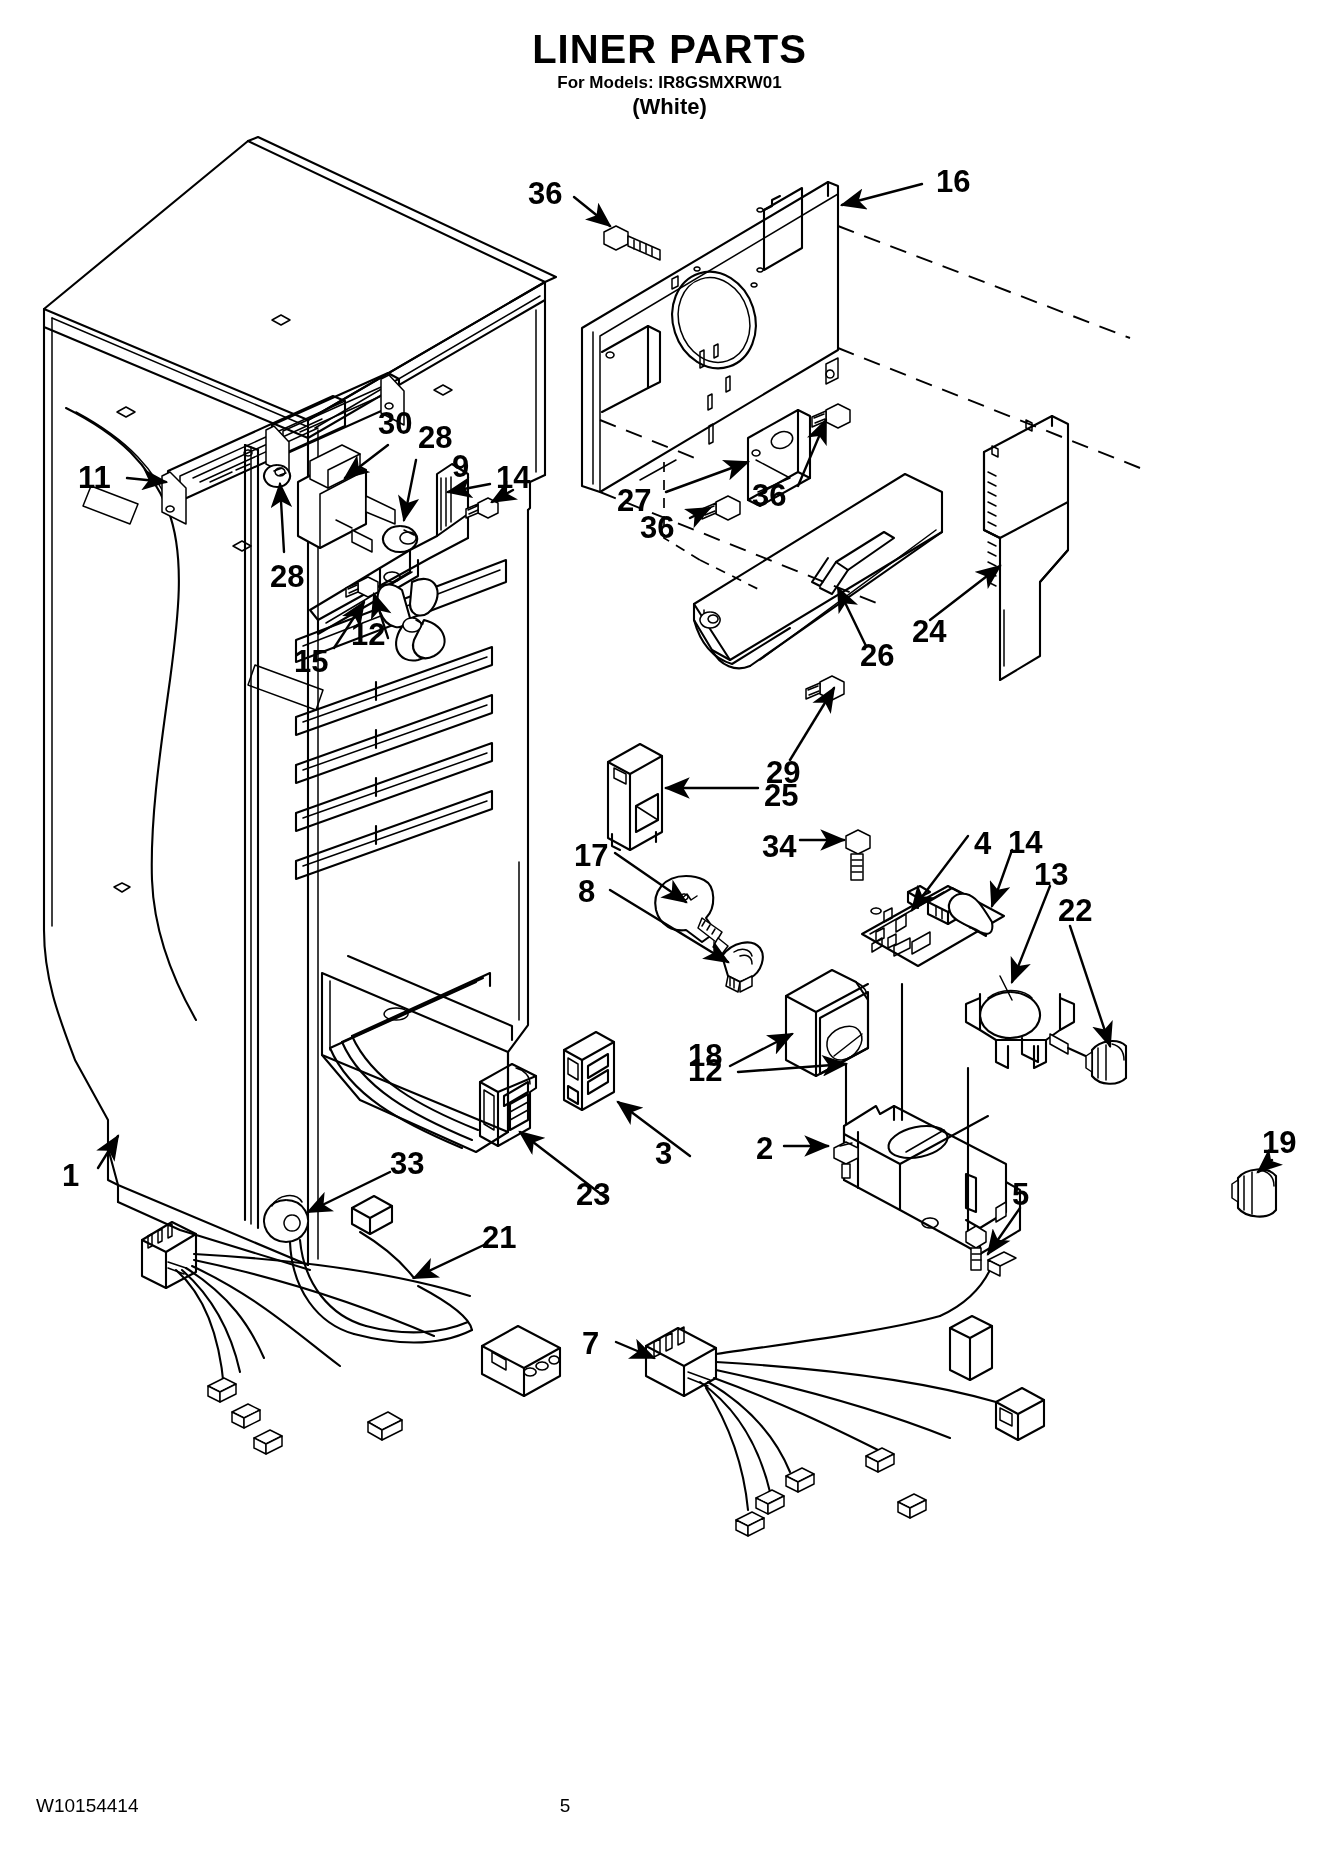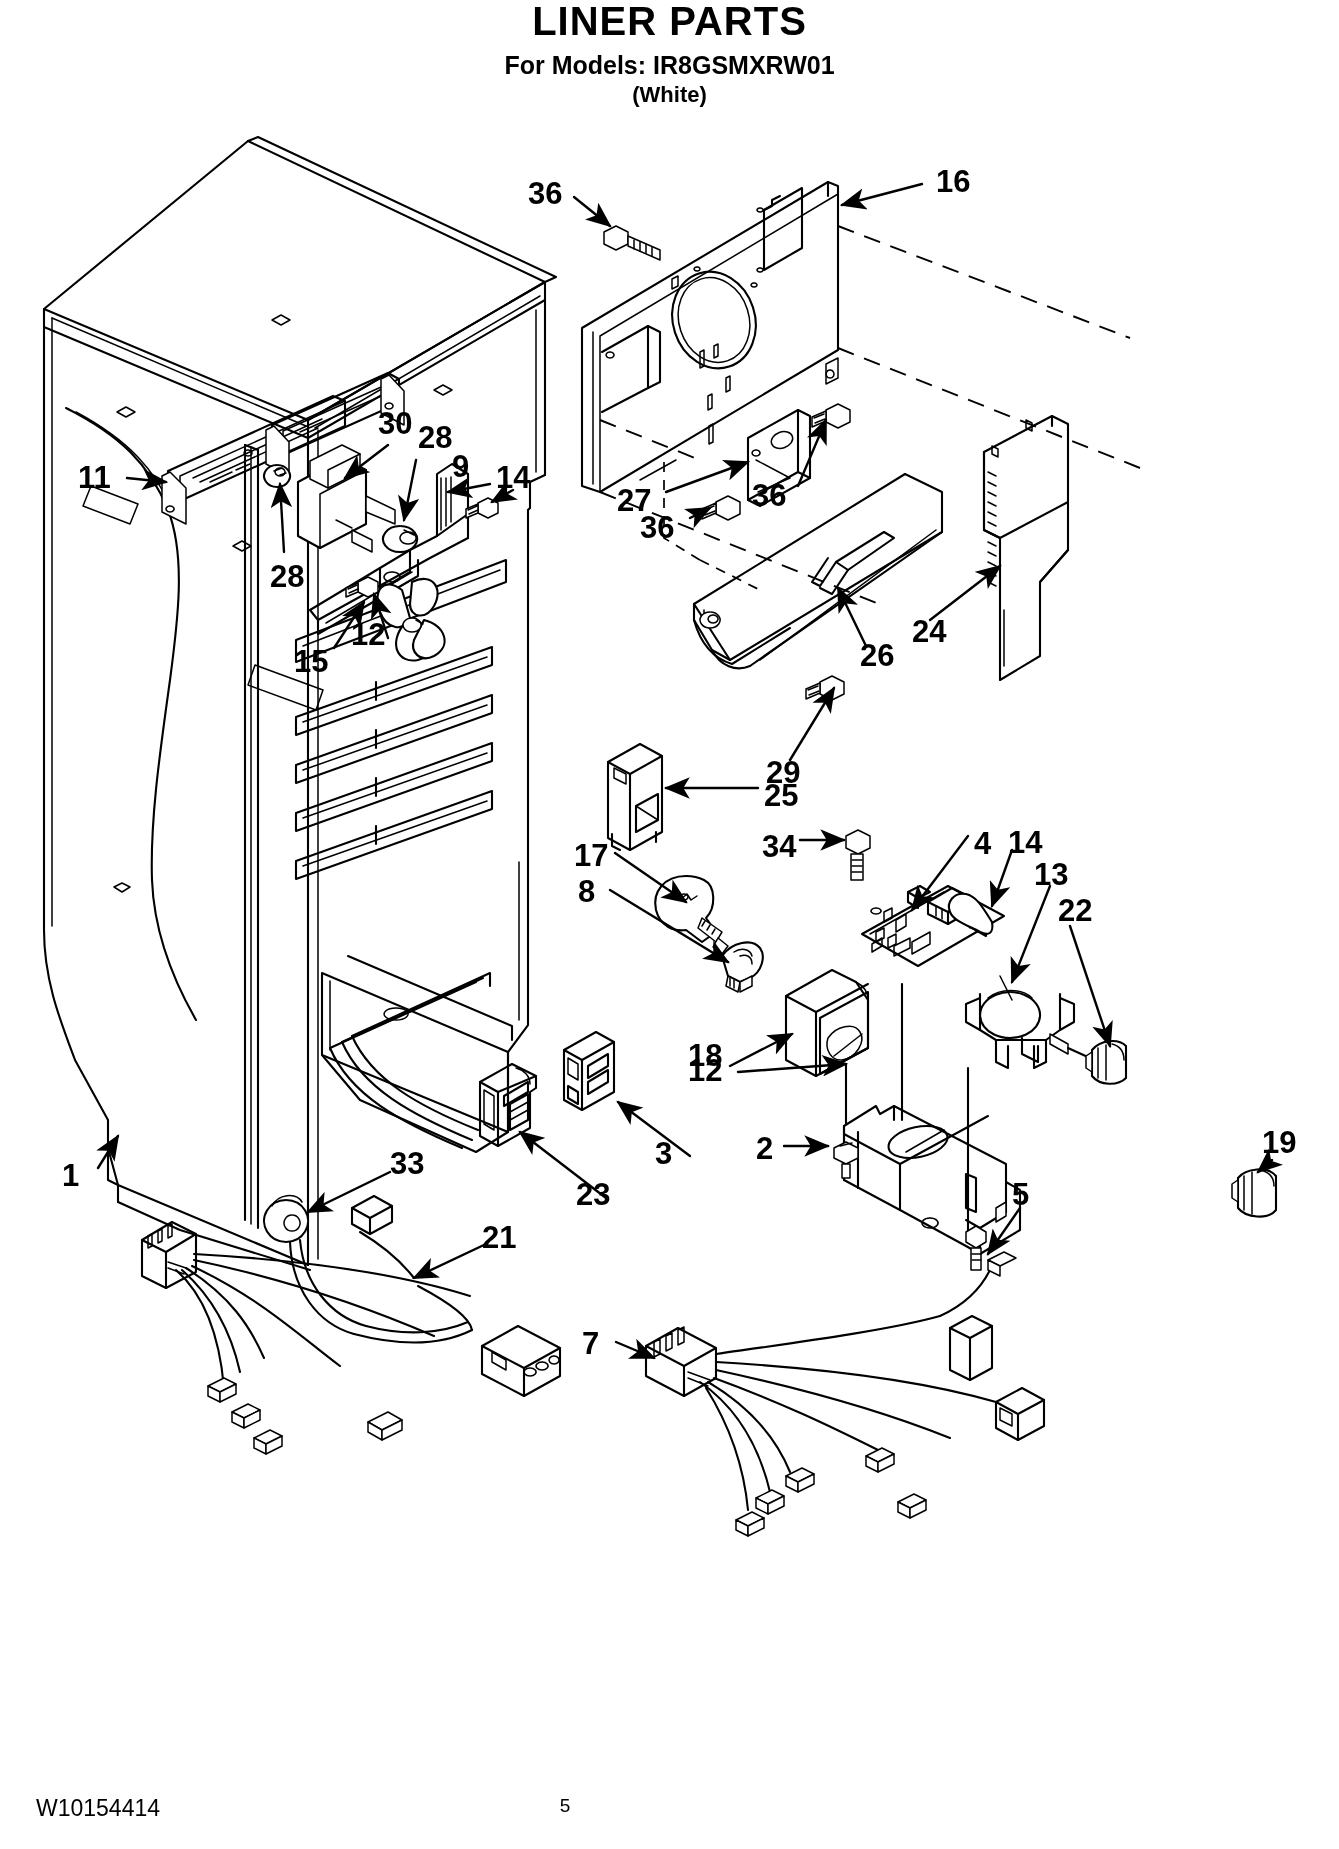--- a/index.html
+++ b/index.html
@@ -1,23 +1,23 @@
 <!DOCTYPE html>
 <html><head>
 <meta charset="utf-8">
 <style>
   html,body{margin:0;padding:0;background:#ffffff;}
   body{width:1339px;height:1849px;position:relative;font-family:"Liberation Sans",sans-serif;color:#000;overflow:hidden;}
   .page{position:absolute;inset:0;width:1339px;height:1849px;}
   .hdr{position:absolute;left:0;top:0;width:1339px;text-align:center;}
-  .title{font-size:40px;font-weight:bold;letter-spacing:1px;line-height:1.05;}
-  .models{font-size:25px;font-weight:bold;margin-top:8px;line-height:1.25;}
+  .title{font-size:40px;font-weight:bold;letter-spacing:1px;margin-top:28px;line-height:1.05;}
+  .models{font-size:17px;font-weight:bold;margin-top:2px;line-height:1.25;}
   .color{font-size:22px;font-weight:bold;line-height:1.25;}
   .ftr{position:absolute;left:0;bottom:0;width:1339px;height:70px;}
-  .ftr .code{position:absolute;left:36px;top:16px;font-size:23px;}
+  .ftr .code{position:absolute;left:36px;top:16px;font-size:19px;}
   .ftr .pg{position:absolute;left:0;top:16px;width:1130px;text-align:center;font-size:19px;}
   svg.draw{position:absolute;left:0;top:120px;width:1339px;height:1640px;}
   .ln{fill:none;stroke:#000;stroke-width:2.1;stroke-linejoin:round;stroke-linecap:round;}
   .lnT{fill:none;stroke:#000;stroke-width:1.5;stroke-linejoin:round;stroke-linecap:round;}
   .fillw{fill:#fff;stroke:#000;stroke-width:2.1;stroke-linejoin:round;}
   .fillwT{fill:#fff;stroke:#000;stroke-width:1.5;stroke-linejoin:round;}
   .dash{fill:none;stroke:#000;stroke-width:1.9;stroke-dasharray:17 11;stroke-linecap:butt;}
   .dashS{fill:none;stroke:#000;stroke-width:1.7;stroke-dasharray:10 8;stroke-linecap:butt;}
   .lead{fill:none;stroke:#000;stroke-width:2.4;stroke-linecap:round;}
   text.num{font-family:"Liberation Sans",sans-serif;font-weight:bold;font-size:31px;fill:#000;}

